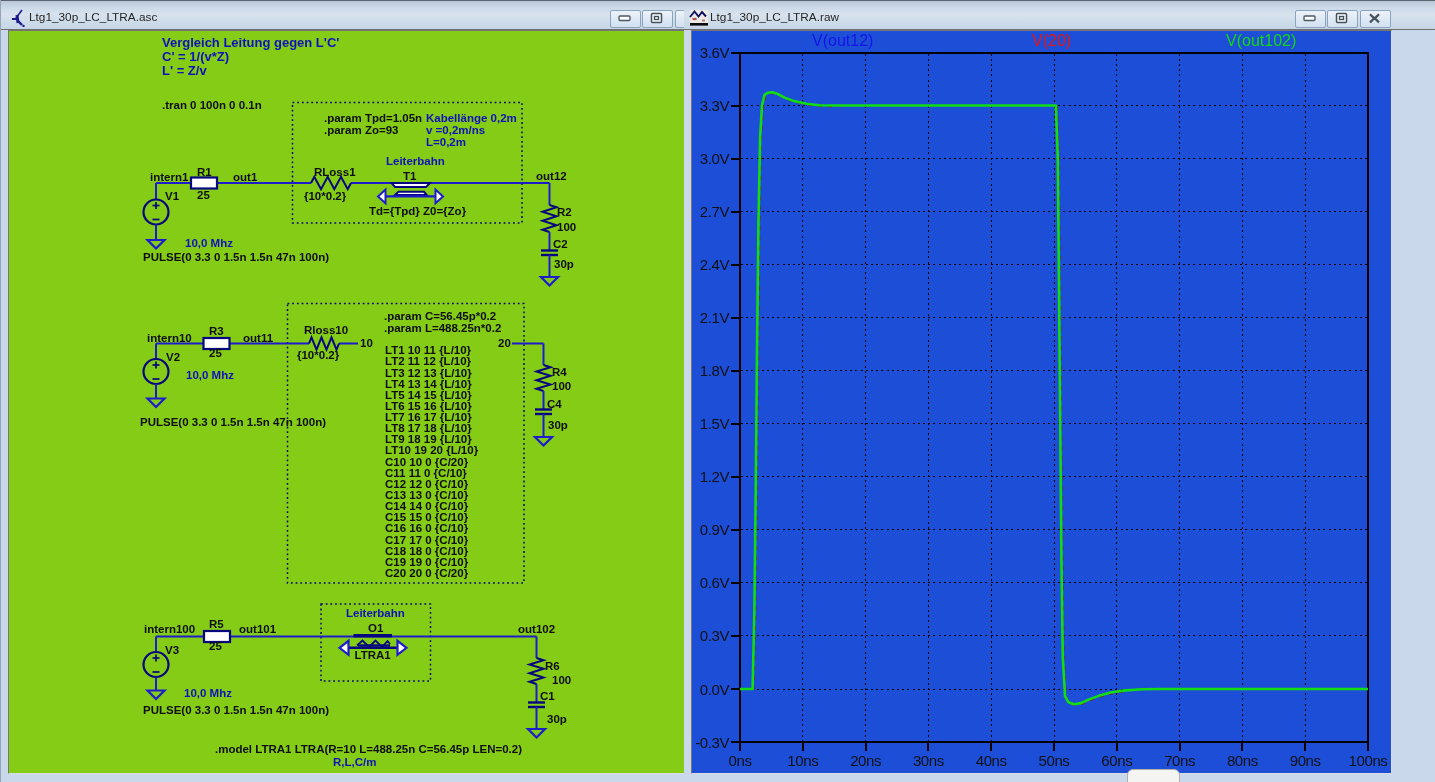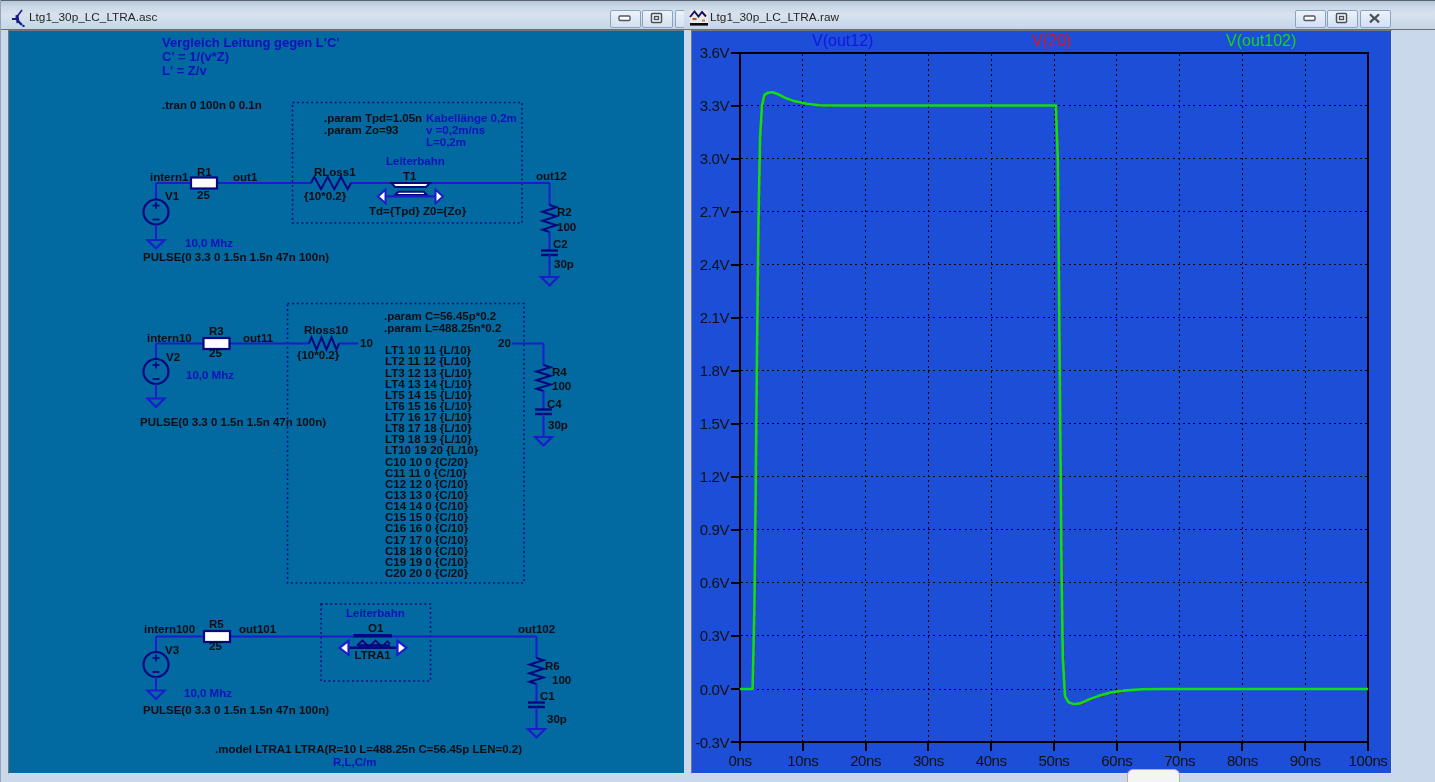--- a/index.html
+++ b/index.html
@@ -7,21 +7,21 @@
 .win{position:absolute;top:0;height:782px;text-align:right;}
 #lw{left:0;width:714px;background:#c9d8ea;border-right:3px solid #2c2c2c;border-left:1px solid #96a5b8;}
 #rw{left:684px;width:715px;background:#c9d8ea;border-right:2px solid #2c2c2c;padding-left:41px;}
 .tbar{position:absolute;left:0;right:0;top:0;height:28px;
  background:linear-gradient(#b9c6d6 0%,#ccd9e8 22%,#d7e2ee 48%,#cedce9 75%,#c6d5e6 100%);
  border-top:1px solid #5a6470;border-bottom:1px solid #6f6f6f;}
 .ttext{position:absolute;top:9px;font-size:11.8px;color:#262626;}
 .btn{position:absolute;top:9px;width:29px;height:16px;background:linear-gradient(#ecf2fa,#d2e0f1);
  border:1px solid #8ba4bd;border-radius:2px;}
 .btn svg{position:absolute;left:-1px;top:-1px;}
-.canvas{position:absolute;background:#0369a1;border:1px solid #767676;border-right-color:#d8dde2;border-bottom-color:#d8dde2;}
+.canvas{position:absolute;background:#84cc16;border:1px solid #767676;border-right-color:#d8dde2;border-bottom-color:#d8dde2;}
 #lcanvas{left:7px;top:30px;width:697px;height:742px;}
 #rcanvas{left:7px;top:30px;width:699px;height:742px;background:#1d4ed8;}
 svg{position:absolute;left:0;top:0;}
 .k{font:bold 11.5px "Liberation Sans",sans-serif;fill:#0d0d12;}
 .n{font:bold 11.5px "Liberation Sans",sans-serif;fill:#0d0d12;}
 .c{font:bold 11.5px "Liberation Sans",sans-serif;fill:#0f12bb;}
 .h{font:bold 13px "Liberation Sans",sans-serif;fill:#0f12bb;}
 .ax{font:15px "Liberation Sans",sans-serif;letter-spacing:-0.4px;fill:#111;}
 .lg{font:16px "Liberation Sans",sans-serif;}
 #tab{position:absolute;left:1127px;top:769px;width:51px;height:13px;background:#f4f4f2;border:1px solid #b0b0a8;border-radius:6px 6px 0 0;}

